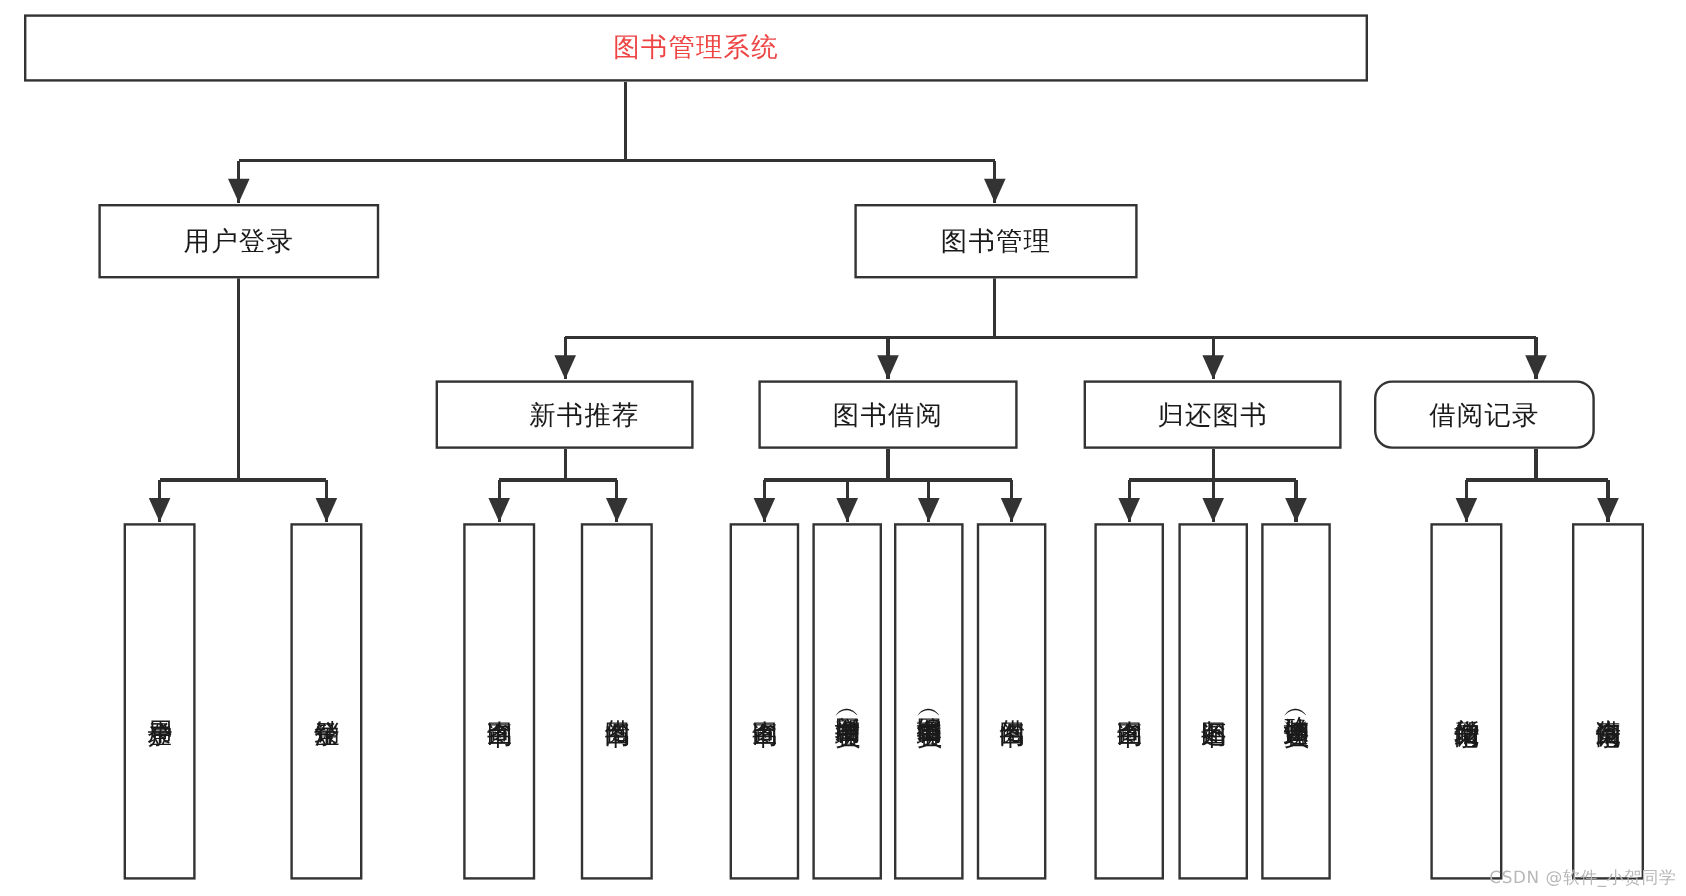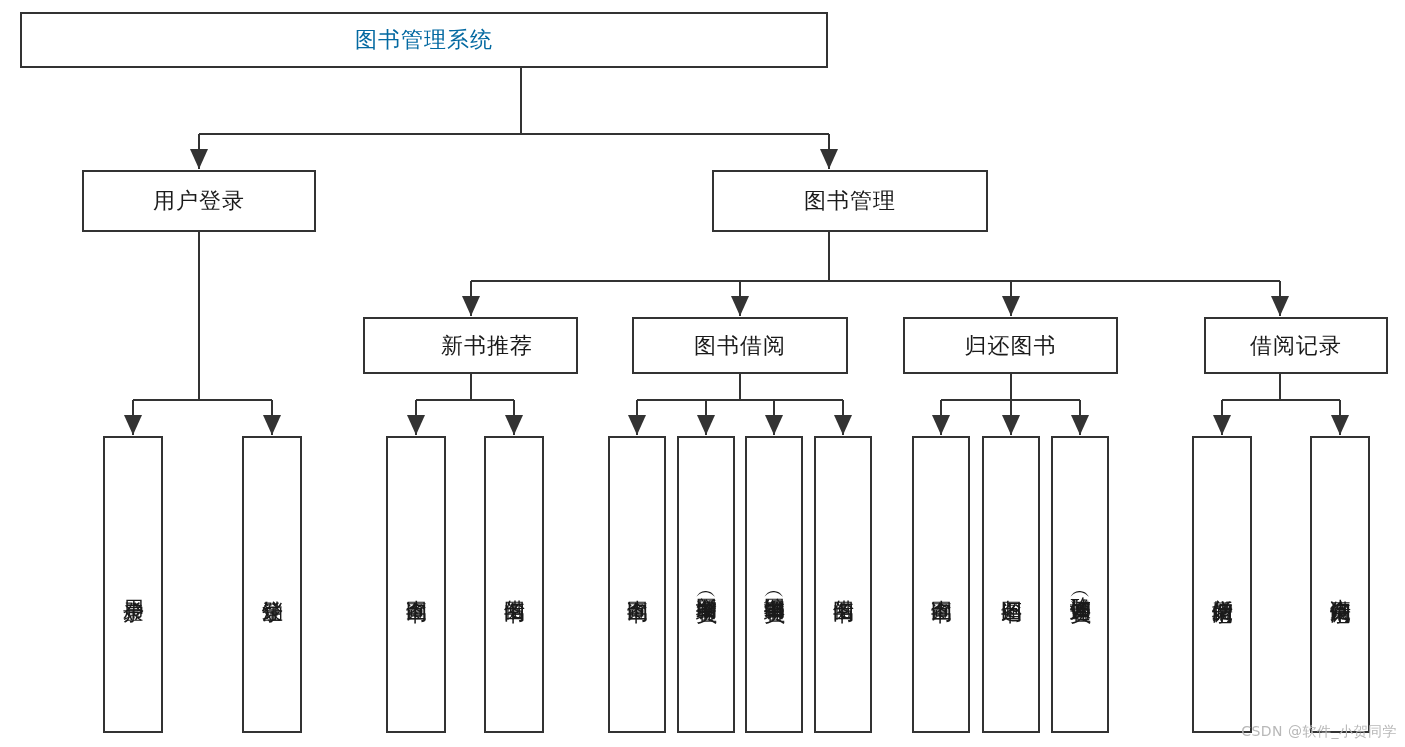--- a/index.html
+++ b/index.html
@@ -117,39 +117,39 @@
       <polygon points="1071,415 1089,415 1080,435" fill="#333333"></polygon>
       <line x1="1280" y1="374" x2="1280" y2="400" stroke="#333333" stroke-width="2.6" shape-rendering="crispEdges"></line>
       <line x1="1222" y1="400" x2="1340" y2="400" stroke="#333333" stroke-width="2.6" shape-rendering="crispEdges"></line>
       <line x1="1222" y1="400" x2="1222" y2="435" stroke="#333333" stroke-width="2.6" shape-rendering="crispEdges"></line>
       <polygon points="1213,415 1231,415 1222,435" fill="#333333"></polygon>
       <line x1="1340" y1="400" x2="1340" y2="435" stroke="#333333" stroke-width="2.6" shape-rendering="crispEdges"></line>
       <polygon points="1331,415 1349,415 1340,435" fill="#333333"></polygon>
     </svg>
 
   <div id="nodes">
-      <div class="node horiz" style="left: 20px; top: 12px; width: 808px; height: 56px; border-color: rgb(51, 51, 51); background: rgb(255, 255, 255); color: #0369a1;">
+      <div class="node horiz" style="left: 20px; top: 12px; width: 1120px; height: 56px; border-color: rgb(51, 51, 51); background: rgb(255, 255, 255); color: #ef4444;">
         <span class="label">图书管理系统</span>
       </div>
       <div class="node horiz" style="left: 82px; top: 170px; width: 234px; height: 62px; border-color: rgb(51, 51, 51); background: rgb(255, 255, 255); color: rgb(26, 26, 26);">
         <span class="label">用户登录</span>
       </div>
-      <div class="node horiz" style="left: 712px; top: 170px; width: 276px; height: 62px; border-color: rgb(51, 51, 51); background: rgb(255, 255, 255); color: rgb(26, 26, 26);">
+      <div class="node horiz" style="left: 712px; top: 170px; width: 236px; height: 62px; border-color: rgb(51, 51, 51); background: rgb(255, 255, 255); color: rgb(26, 26, 26);">
         <span class="label">图书管理</span>
       </div>
       <div class="node horiz" style="left: 363px; top: 317px; width: 215px; height: 57px; border-color: rgb(51, 51, 51); background: rgb(255, 255, 255); color: rgb(26, 26, 26); padding-left: 33px;">
         <span class="label">新书推荐</span>
       </div>
       <div class="node horiz" style="left: 632px; top: 317px; width: 216px; height: 57px; border-color: rgb(51, 51, 51); background: rgb(255, 255, 255); color: rgb(26, 26, 26);">
         <span class="label">图书借阅</span>
       </div>
       <div class="node horiz" style="left: 903px; top: 317px; width: 215px; height: 57px; border-color: rgb(51, 51, 51); background: rgb(255, 255, 255); color: rgb(26, 26, 26);">
         <span class="label">归还图书</span>
       </div>
-      <div class="node horiz" style="left: 1204px; top: 317px; width: 184px; height: 57px; border-color: rgb(51, 51, 51); background: rgb(255, 255, 255); color: rgb(26, 26, 26);">
+      <div class="node horiz" style="left: 1145px; top: 317px; width: 184px; height: 57px; border-color: rgb(51, 51, 51); background: rgb(255, 255, 255); color: rgb(26, 26, 26); border-radius: 15px;">
         <span class="label">借阅记录</span>
       </div>
       <div class="node vert" style="left: 103px; top: 436px; width: 60px; height: 297px; border-color: rgb(51, 51, 51); background: rgb(255, 255, 255); color: rgb(26, 26, 26);">
         <span class="label">用户登录</span>
       </div>
       <div class="node vert" style="left: 242px; top: 436px; width: 60px; height: 297px; border-color: rgb(51, 51, 51); background: rgb(255, 255, 255); color: rgb(26, 26, 26);">
         <span class="label">注销登录</span>
       </div>
       <div class="node vert" style="left: 386px; top: 436px; width: 60px; height: 297px; border-color: rgb(51, 51, 51); background: rgb(255, 255, 255); color: rgb(26, 26, 26);">
         <span class="label">查询图书</span>

